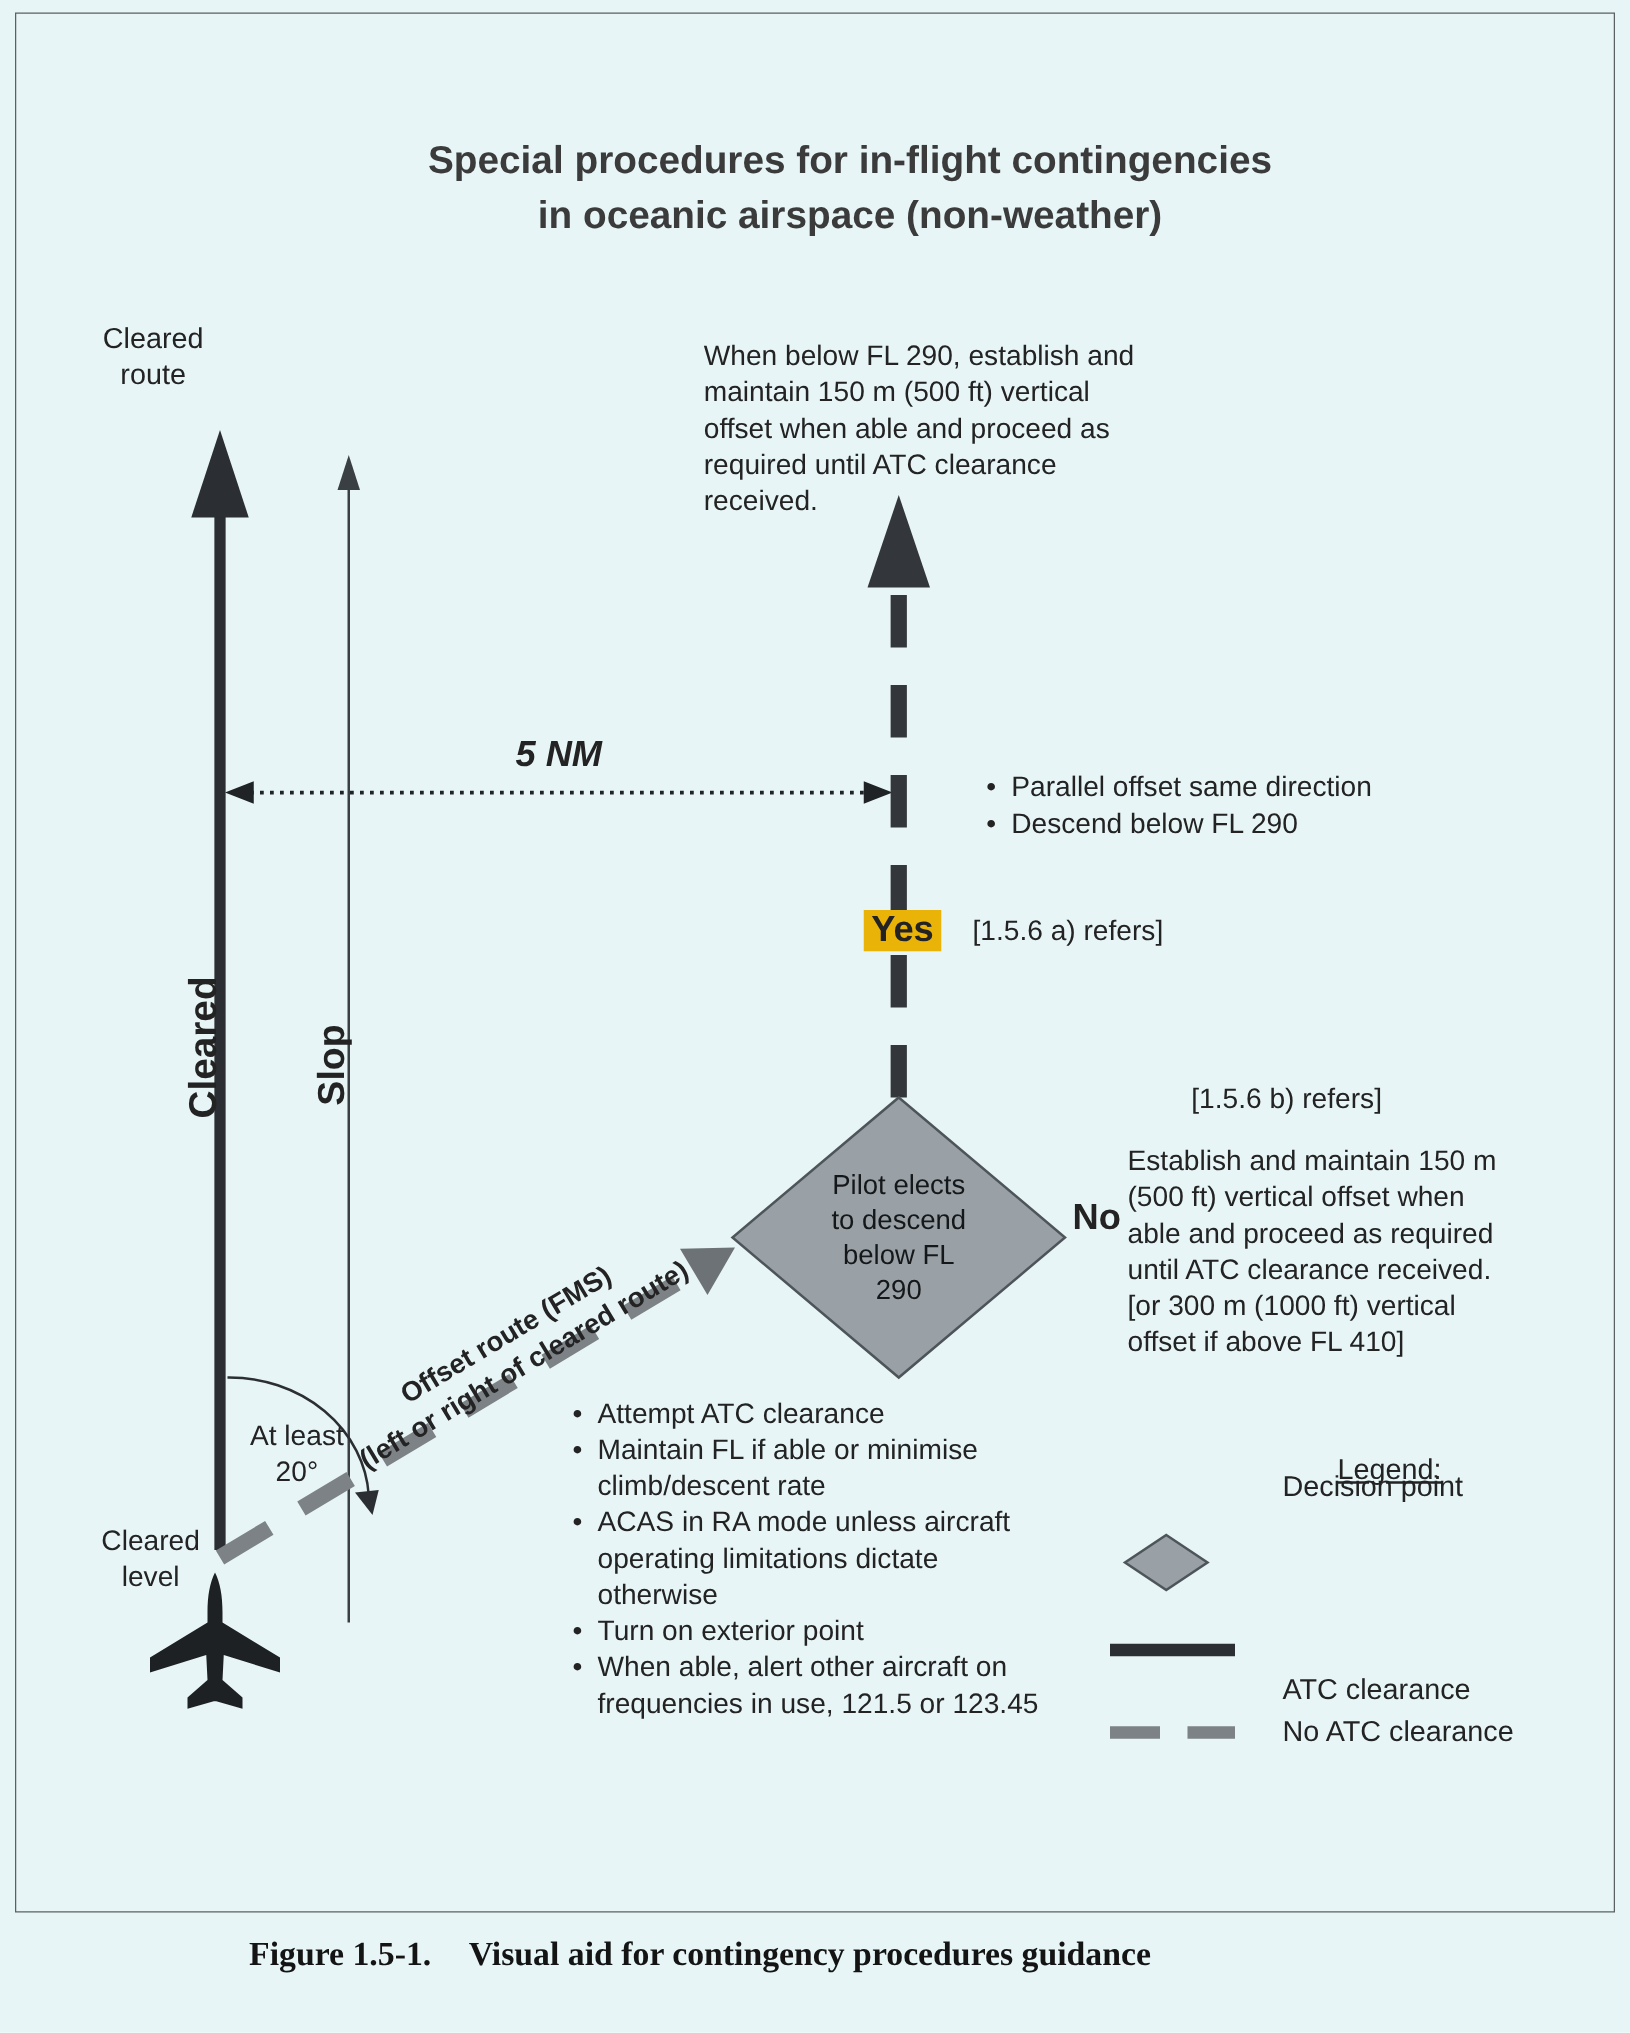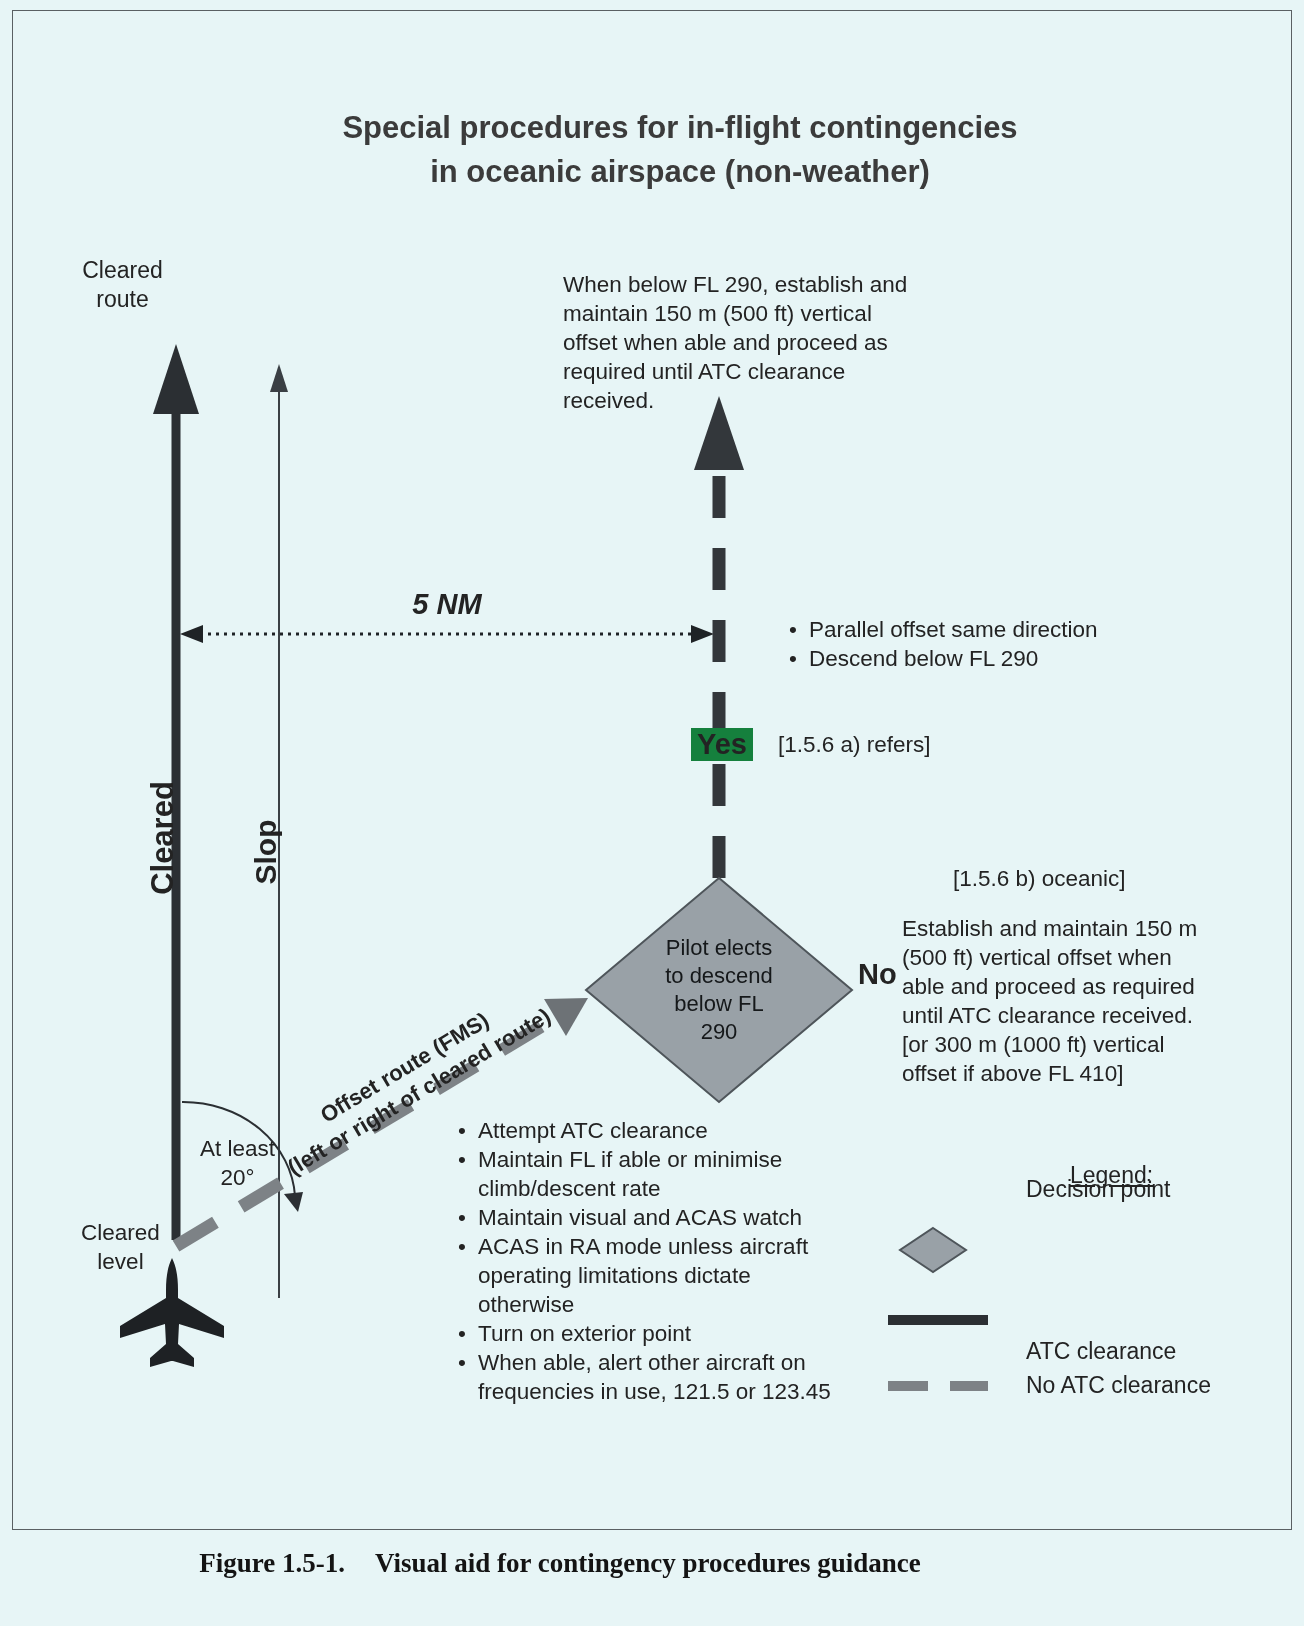--- a/index.html
+++ b/index.html
@@ -74,27 +74,27 @@
 
   <p class="t" style="left:563px; top:270px; width:345px; font-size:22.5px; line-height:29px;">When below FL 290, establish and maintain 150 m (500 ft) vertical offset when able and proceed as required until ATC clearance received.</p>
 
   <div class="t b" style="left:372px; top:588px; width:150px; text-align:center; font-size:29px;font-style:italic;">5 NM</div>
 
   <ul class="bullets t" style="left:783px; top:615px; width:340px; font-size:22.5px;">
     <li>Parallel offset same direction</li>
     <li>Descend below FL 290</li>
   </ul>
 
-  <div class="t b" style="left:722px; top:728px; transform:translateX(-50%); font-size:29px; background:#15803d; padding:0 6px;">Yes</div>
+  <div class="t b" style="left:722px; top:728px; transform:translateX(-50%); font-size:29px; background:#eab308; padding:0 6px;">Yes</div>
   <div class="t" style="left:778px; top:732px; font-size:22.5px;">[1.5.6 a) refers]</div>
 
   <div class="t b rot" style="left:163px; top:838px; transform:translate(-50%,-50%) rotate(-90deg); font-size:31px;">Cleared</div>
   <div class="t b rot" style="left:266px; top:852px; transform:translate(-50%,-50%) rotate(-90deg); font-size:30px;">Slop</div>
 
-  <div class="t" style="left:953px; top:866px; font-size:22.5px;">[1.5.6 b) oceanic]</div>
+  <div class="t" style="left:953px; top:866px; font-size:22.5px;">[1.5.6 b) refers]</div>
   <p class="t" style="left:902px; top:914px; width:305px; font-size:22.5px; line-height:29px;">Establish and maintain 150 m (500 ft) vertical offset when able and proceed as required until ATC clearance received. [or 300 m (1000 ft) vertical offset if above FL 410]</p>
 
   <div class="t b" style="left:858px; top:958px; font-size:29px;">No</div>
 
   <div class="t" style="left:719px; top:990px; transform:translate(-50%,-50%); width:118px; text-align:center; font-size:22px; line-height:28px; color:#15181a;">Pilot elects to descend below FL 290</div>
 
   <div class="t b rot" style="left:412px; top:1080px; transform:translate(-50%,-50%) rotate(-31deg); text-align:center; font-size:22px; line-height:28px;">
     <div>Offset route (FMS)</div>
     <div>(left or right of cleared route)</div>
   </div>
@@ -105,21 +105,20 @@
   </div>
 
   <div class="t" style="left:68px; top:1218px; width:105px; text-align:center; font-size:22.5px; line-height:29px;">
     <div>Cleared</div>
     <div>level</div>
   </div>
 
   <ul class="bullets t" style="left:452px; top:1116px; width:380px; font-size:22.5px;">
     <li>Attempt ATC clearance</li>
     <li>Maintain FL if able or minimise climb/descent rate</li>
-    <li>Maintain visual and ACAS watch</li>
     <li>ACAS in RA mode unless aircraft operating limitations dictate otherwise</li>
     <li>Turn on exterior point</li>
     <li>When able, alert other aircraft on frequencies in use, 121.5 or 123.45</li>
   </ul>
 
   <div class="t" style="left:1070px; top:1162px; font-size:23px; text-decoration:underline;">Legend:</div>
 
   <svg class="art" width="70" height="48" style="left:898px; top:1226px;">
     <polygon points="35,2 68,24 35,46 2,24" fill="#99a1a7" stroke="#4e555a" stroke-width="2"></polygon>
   </svg>

